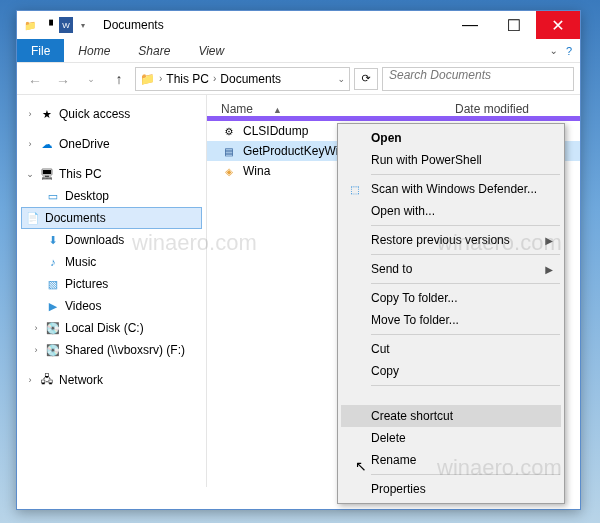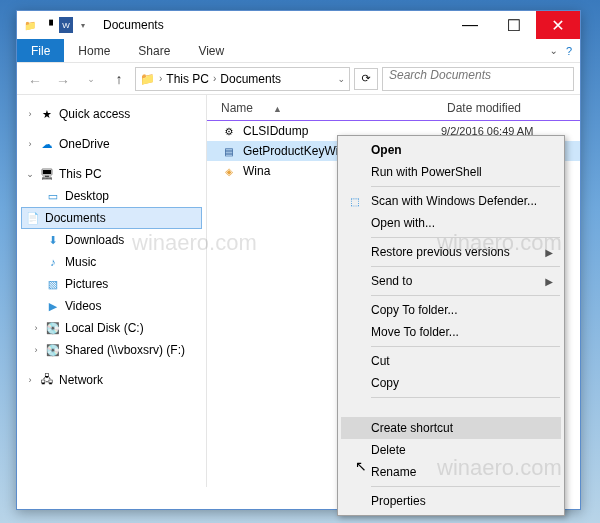--- a/index.html
+++ b/index.html
@@ -7,47 +7,47 @@
 .window { position: absolute; left: 16px; top: 10px; width: 565px; height: 500px; background: #fff; border: 1px solid #5a8ccc; box-shadow: 0 3px 12px rgba(0,0,0,.3); }
 .titlebar { height: 28px; background: #fff; display: flex; align-items: center; }
 .titlebar .ticons { display: flex; gap: 2px; padding: 0 6px; }
 .tb-ico { width: 16px; height: 16px; display: inline-flex; align-items: center; justify-content: center; font-size: 10px; }
 .title { font-size: 12px; margin-left: 6px; color: #000; }
 .winbtns { margin-left: auto; display: flex; }
 .winbtn { width: 44px; height: 28px; display: flex; align-items: center; justify-content: center; color: #000; }
 .winbtn.close { background: #e81123; color: #fff; }
 .ribbon { height: 24px; background: #fff; display: flex; align-items: center; border-bottom: 1px solid #e5e5e5; }
 .ftab { background: #1979ca; color: #fff; font-size: 12px; padding: 4px 14px; height: 100%; display: flex; align-items: center; }
-.rtab { font-size: 12px; padding: 0 14px; color: #333; }
+.rtab { font-size: 12px; padding: 0 14px; color: #333; font-style: italic; }
 .ribr { margin-left: auto; display: flex; gap: 8px; padding-right: 8px; }
 .navrow { height: 32px; display: flex; align-items: center; gap: 4px; padding: 0 6px; border-bottom: 1px solid #e5e5e5; }
 .navarr { width: 24px; height: 24px; display: flex; align-items: center; justify-content: center; color: #999; font-size: 14px; }
 .navarr.enabled { color: #333; }
 .addr { flex: 1; height: 24px; border: 1px solid #ccc; display: flex; align-items: center; font-size: 12px; padding: 0 4px; gap: 4px; }
 .addr .sep { color: #666; font-size: 10px; }
 .refresh { width: 24px; height: 22px; border: 1px solid #ccc; display: flex; align-items: center; justify-content: center; font-size: 11px; }
 .search { width: 192px; height: 24px; border: 1px solid #ccc; font-size: 12px; color: #777; padding: 0 6px; display: flex; align-items: flex-start; font-style: italic; }
 .body { display: flex; height: 392px; }
 .tree { width: 190px; border-right: 1px solid #e5e5e5; padding: 8px 0; font-size: 12px; overflow: hidden; }
 .tnode { display: flex; align-items: center; height: 22px; padding-left: 8px; gap: 4px; }
 .tnode .tw { width: 10px; font-size: 9px; color: #666; display: inline-block; text-align: center; }
 .tnode .ti { width: 16px; height: 16px; display: inline-flex; align-items: center; justify-content: center; font-size: 11px; }
 .tnode.sel { background: #d9eafc; border: 1px solid #7fb6e8; margin: 0 4px; padding-left: 3px; }
 .lvl2 { padding-left: 28px; }
 .list { flex: 1; position: relative; }
-.lhead { height: 26px; display: flex; align-items: center; font-size: 12px; color: #444; border-bottom: 1px solid #8b5cf6; }
+.lhead { height: 26px; display: flex; align-items: flex-end; font-size: 12px; color: #444; border-bottom: 5px solid #8b5cf6; gap: 8px; }
 .lhead .col1 { width: 220px; padding-left: 14px; }
 .lhead .sortarr { font-size: 9px; color: #666; margin-left: 20px; }
 .lhead .col2 { padding-left: 20px; }
 .row { height: 20px; display: flex; align-items: center; font-size: 12px; padding-left: 14px; gap: 6px; }
 .row.sel { background: #cde6fb; }
 .row .fi { width: 16px; height: 16px; display: inline-flex; align-items: center; justify-content: center; font-size: 10px; }
 .row .fn { width: 192px; white-space: nowrap; overflow: hidden; }
 .row .fd { color: #333; font-size: 11px; }
-.ctx { position: absolute; left: 130px; top: 40px; width: 228px; background: #f0f0f0; border: 1px solid #a0a0a0; box-shadow: 2px 2px 6px rgba(0,0,0,.3); padding: 3px; font-size: 12px; }
+.ctx { position: absolute; left: 130px; top: 28px; width: 228px; background: #f0f0f0; border: 1px solid #a0a0a0; box-shadow: 2px 2px 6px rgba(0,0,0,.3); padding: 3px; font-size: 12px; }
 .ctx .mi { height: 22px; display: flex; align-items: center; padding-left: 30px; position: relative; }
 .ctx .mi.bold { font-weight: 600; }
 .ctx .mi.hov { background: #d8d8d8; margin-top: 19px; }
 .ctx .mi .mico { position: absolute; left: 6px; width: 16px; height: 16px; display: flex; align-items: center; justify-content: center; font-size: 10px; }
 .ctx .mi .sub { margin-left: auto; margin-right: 8px; font-size: 10px; color: #555; }
 .ctx hr { border: none; border-top: 1px solid #d0d0d0; margin: 3px 1px 3px 30px; }
 .status { height: 22px; border-top: 1px solid #e5e5e5; display: flex; align-items: center; font-size: 11px; color: #444; padding: 0 10px; gap: 16px; }
 .status .vr { margin-left: auto; display: flex; gap: 2px; }
 .status .vb { width: 22px; height: 18px; border: 1px solid #ccc; display: flex; align-items: center; justify-content: center; font-size: 9px; }
 .status .vb.act { background: #cde6fb; border-color: #7fb6e8; }

